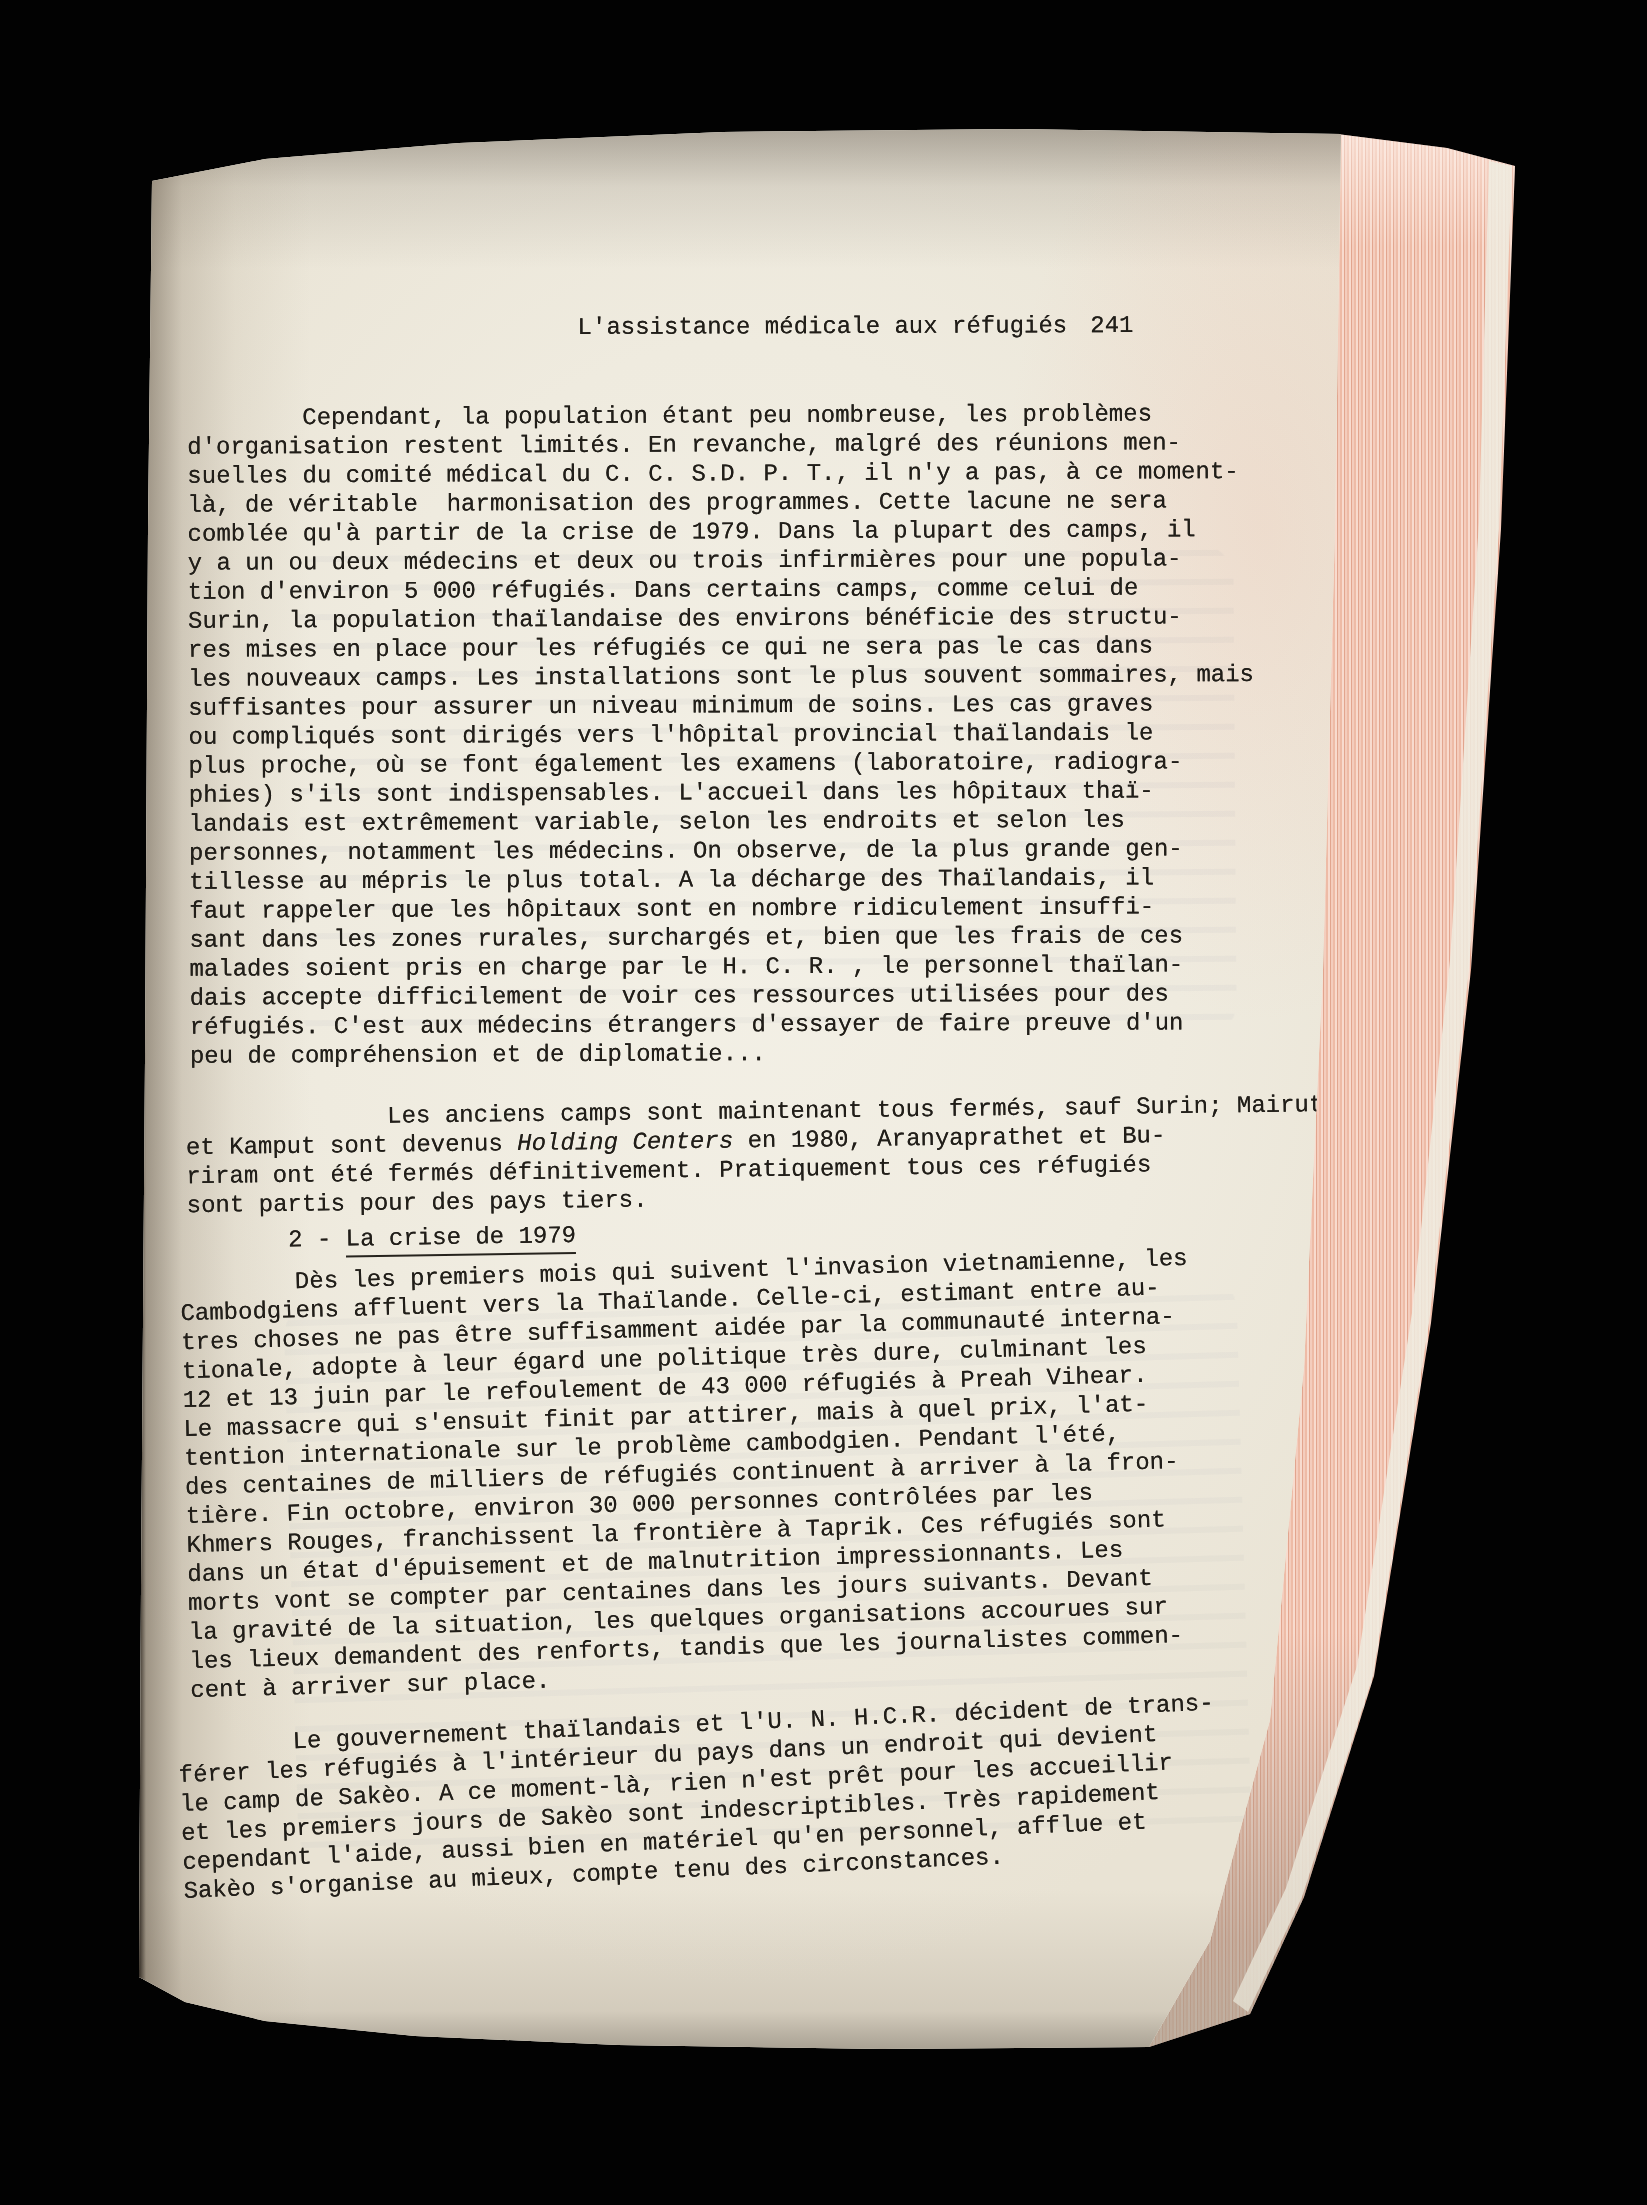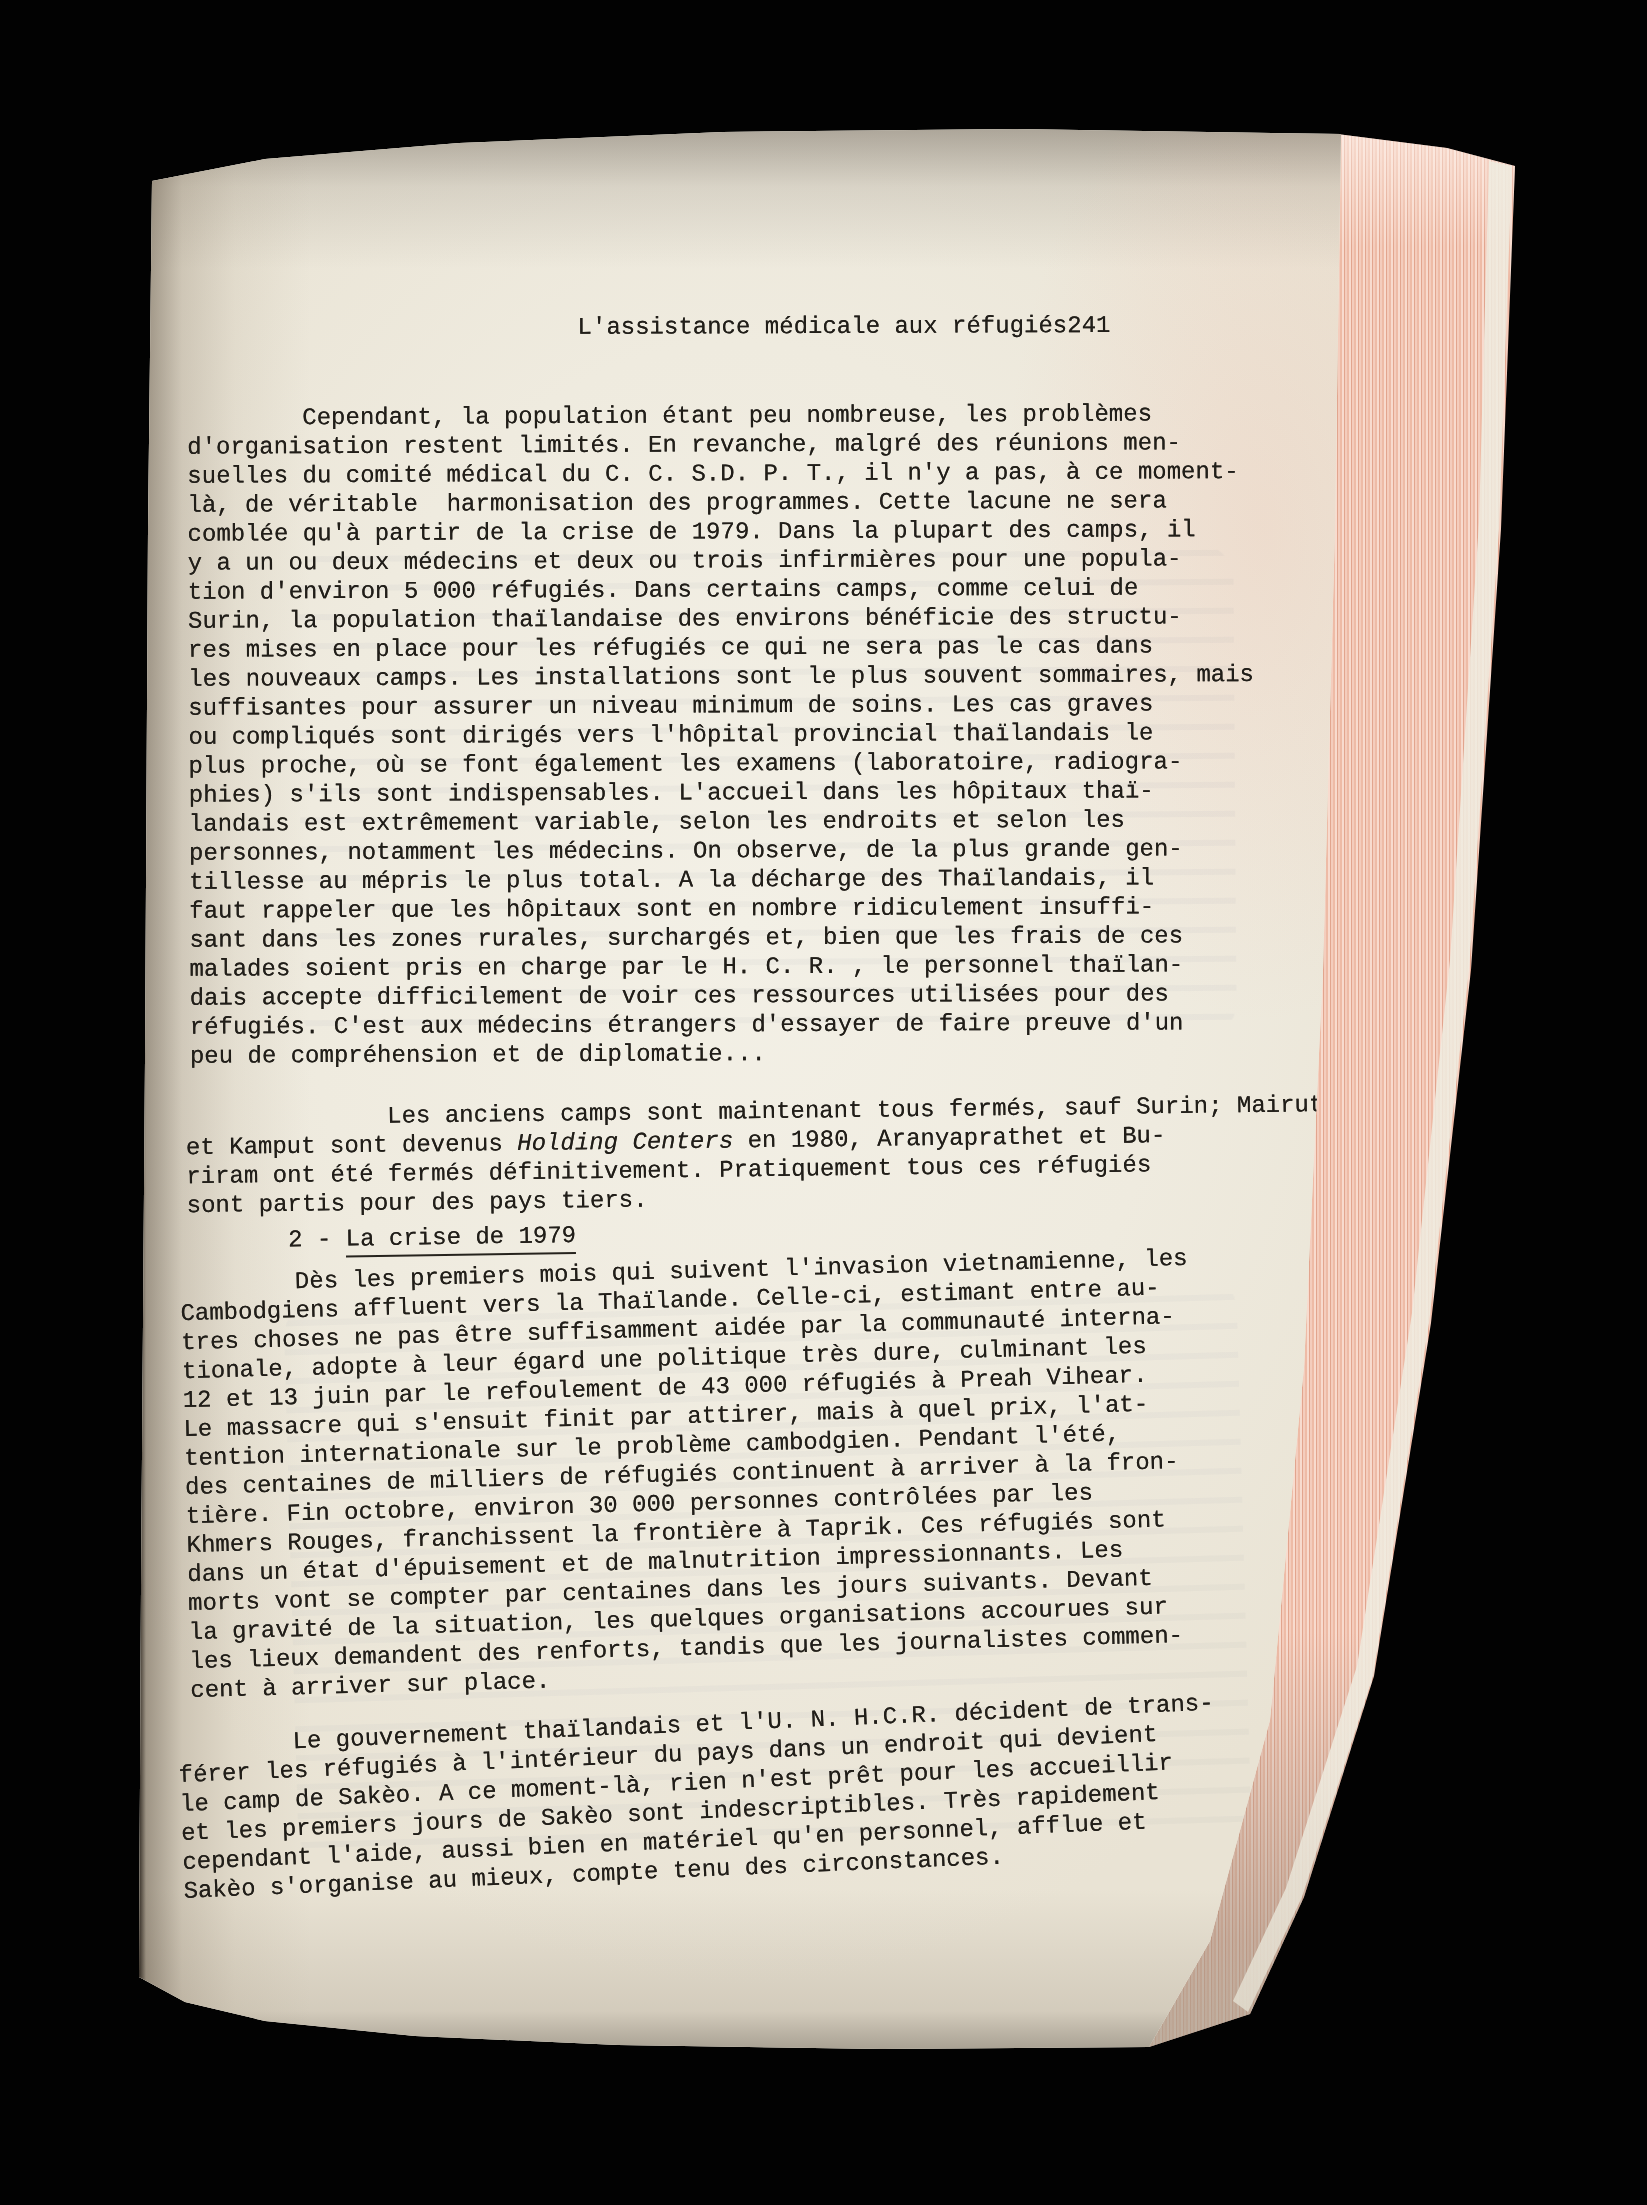--- a/index.html
+++ b/index.html
@@ -64,21 +64,21 @@
   
   .tw{
     position:absolute;
     color:#211e19;
     font-size:24px;line-height:29px;
     white-space:pre;
     text-shadow:0 0 0.5px rgba(25,22,18,.85);
     transform-origin:100% 0;
   }
   .header-row{left:491px;top:282px;transform:rotate(-.2deg);}
-  .header-row .pagenum{}
+  .header-row .pagenum{margin-left:23px;}
   .p1{left:187px;top:399px;width:1076px;transform:rotate(-.25deg);}
   .p2{left:185px;top:1062px;width:1076px;transform:rotate(-.7deg);}
   .heading{left:201px;top:1192px;transform:rotate(-.9deg);}
   .heading .und{border-bottom:2.6px solid #26231d;padding-bottom:2.6px;}
   .p3{left:179px;top:1242px;width:1076px;transform:rotate(-1.5deg);}
   .p4{left:176px;top:1687px;width:1076px;transform:rotate(-2.4deg);}
   em{font-style:italic;}
 </style>
 </head>
 <body>

